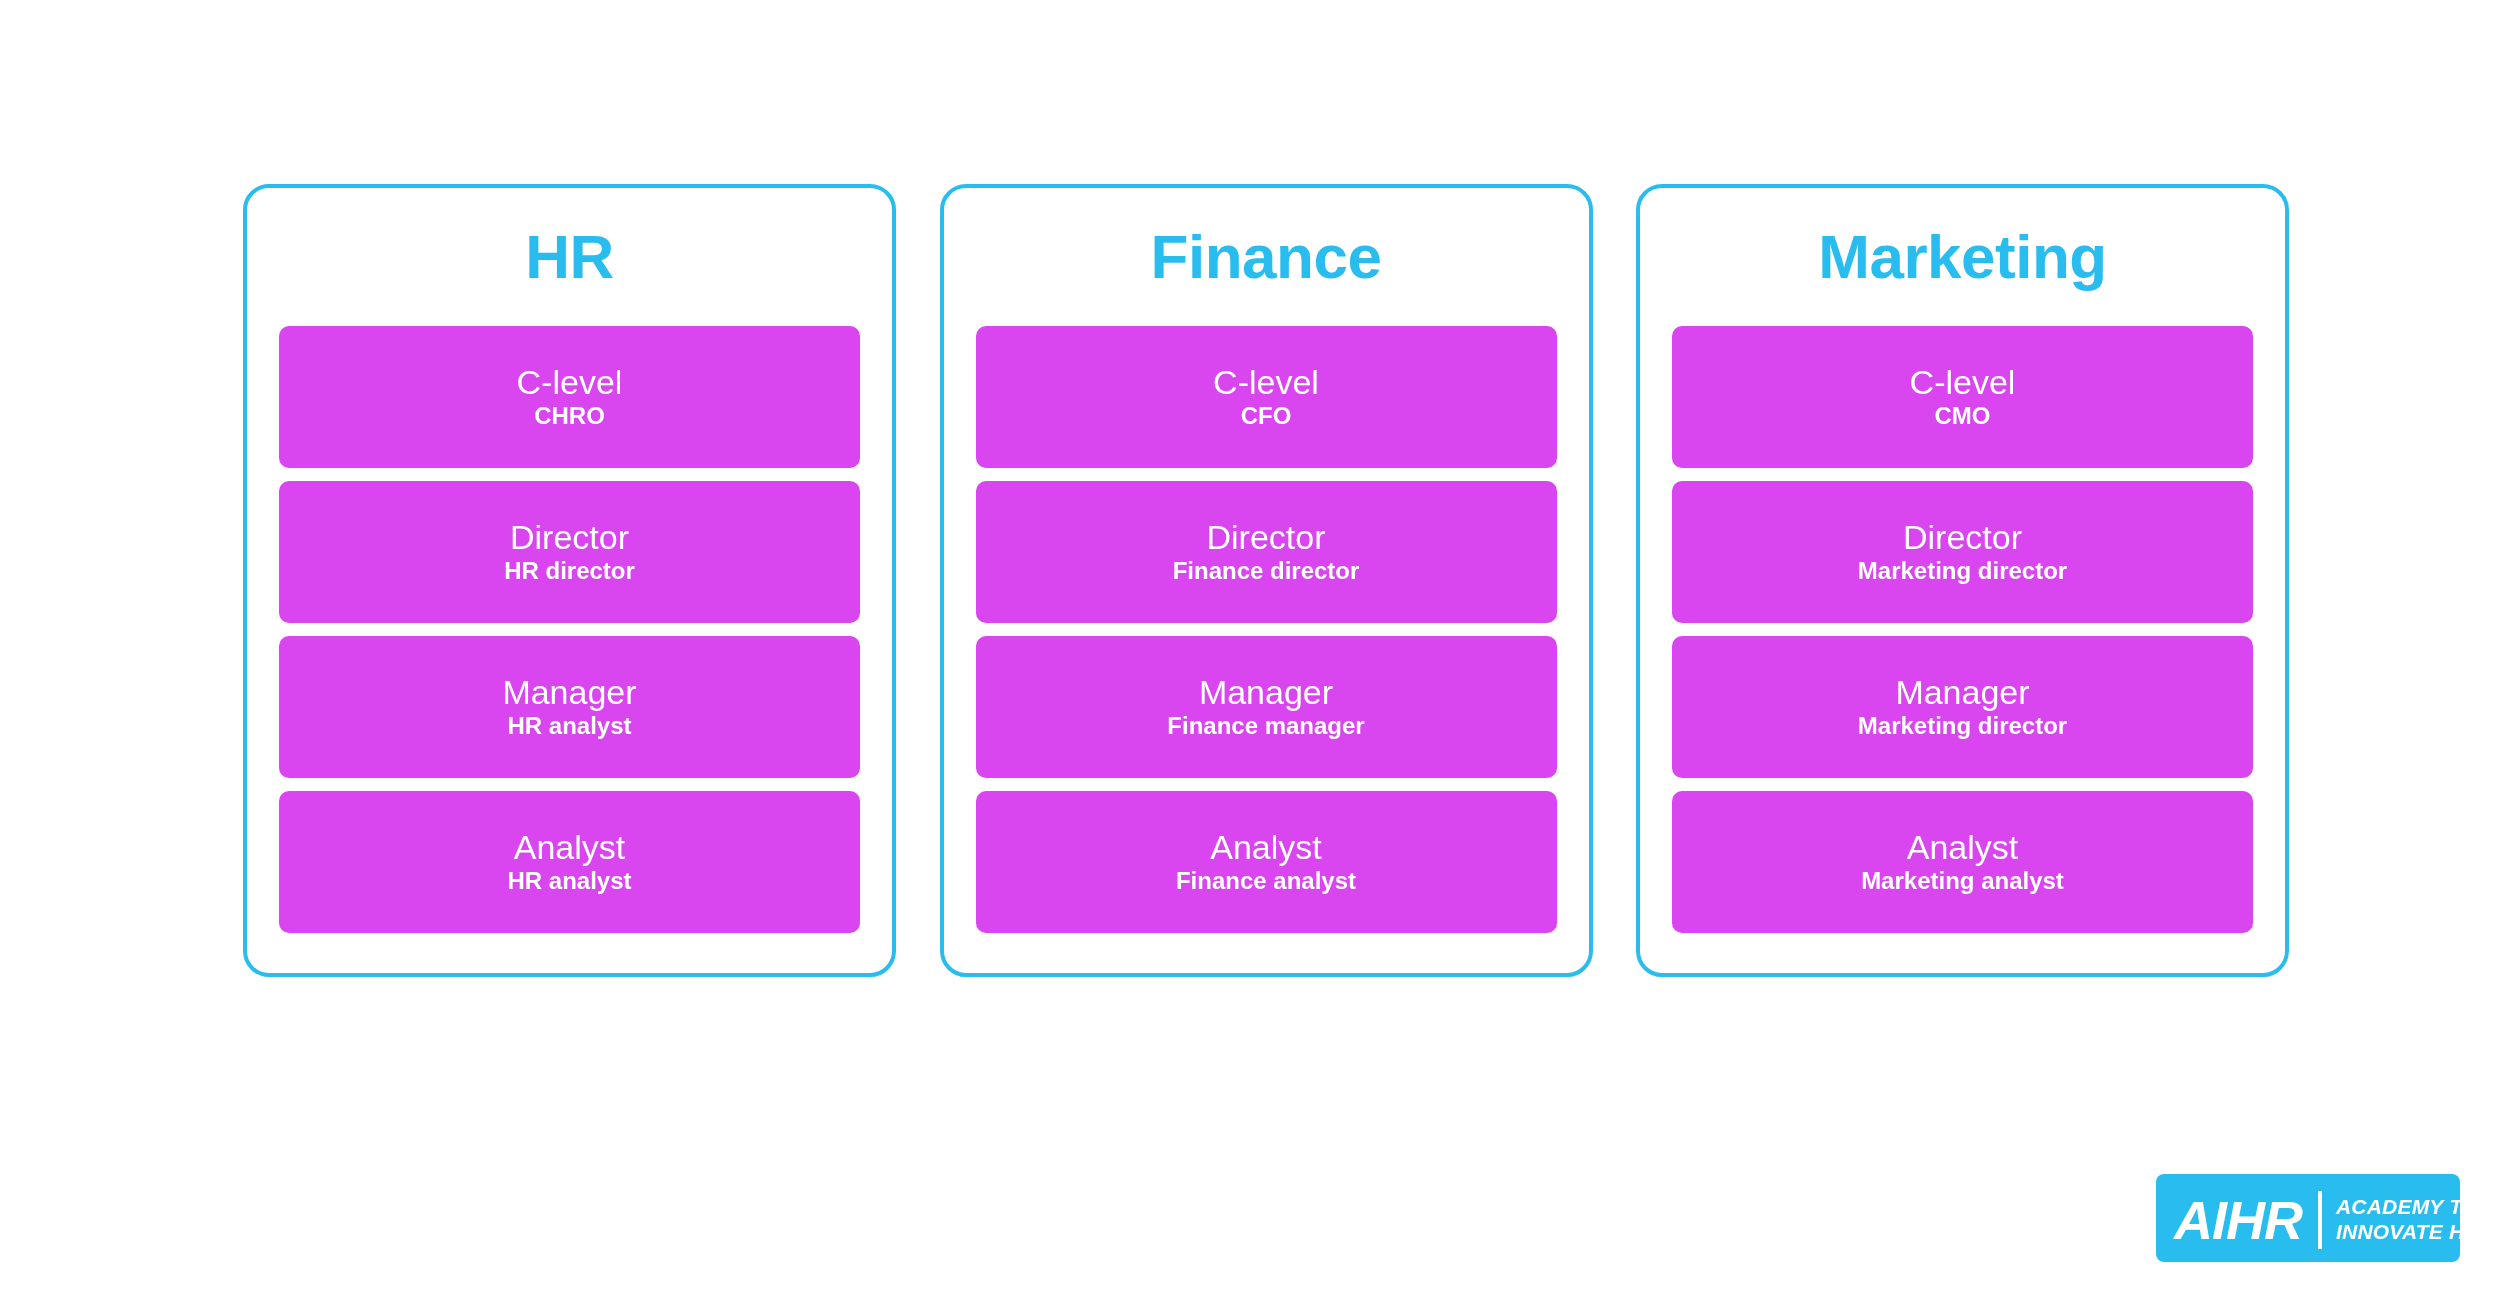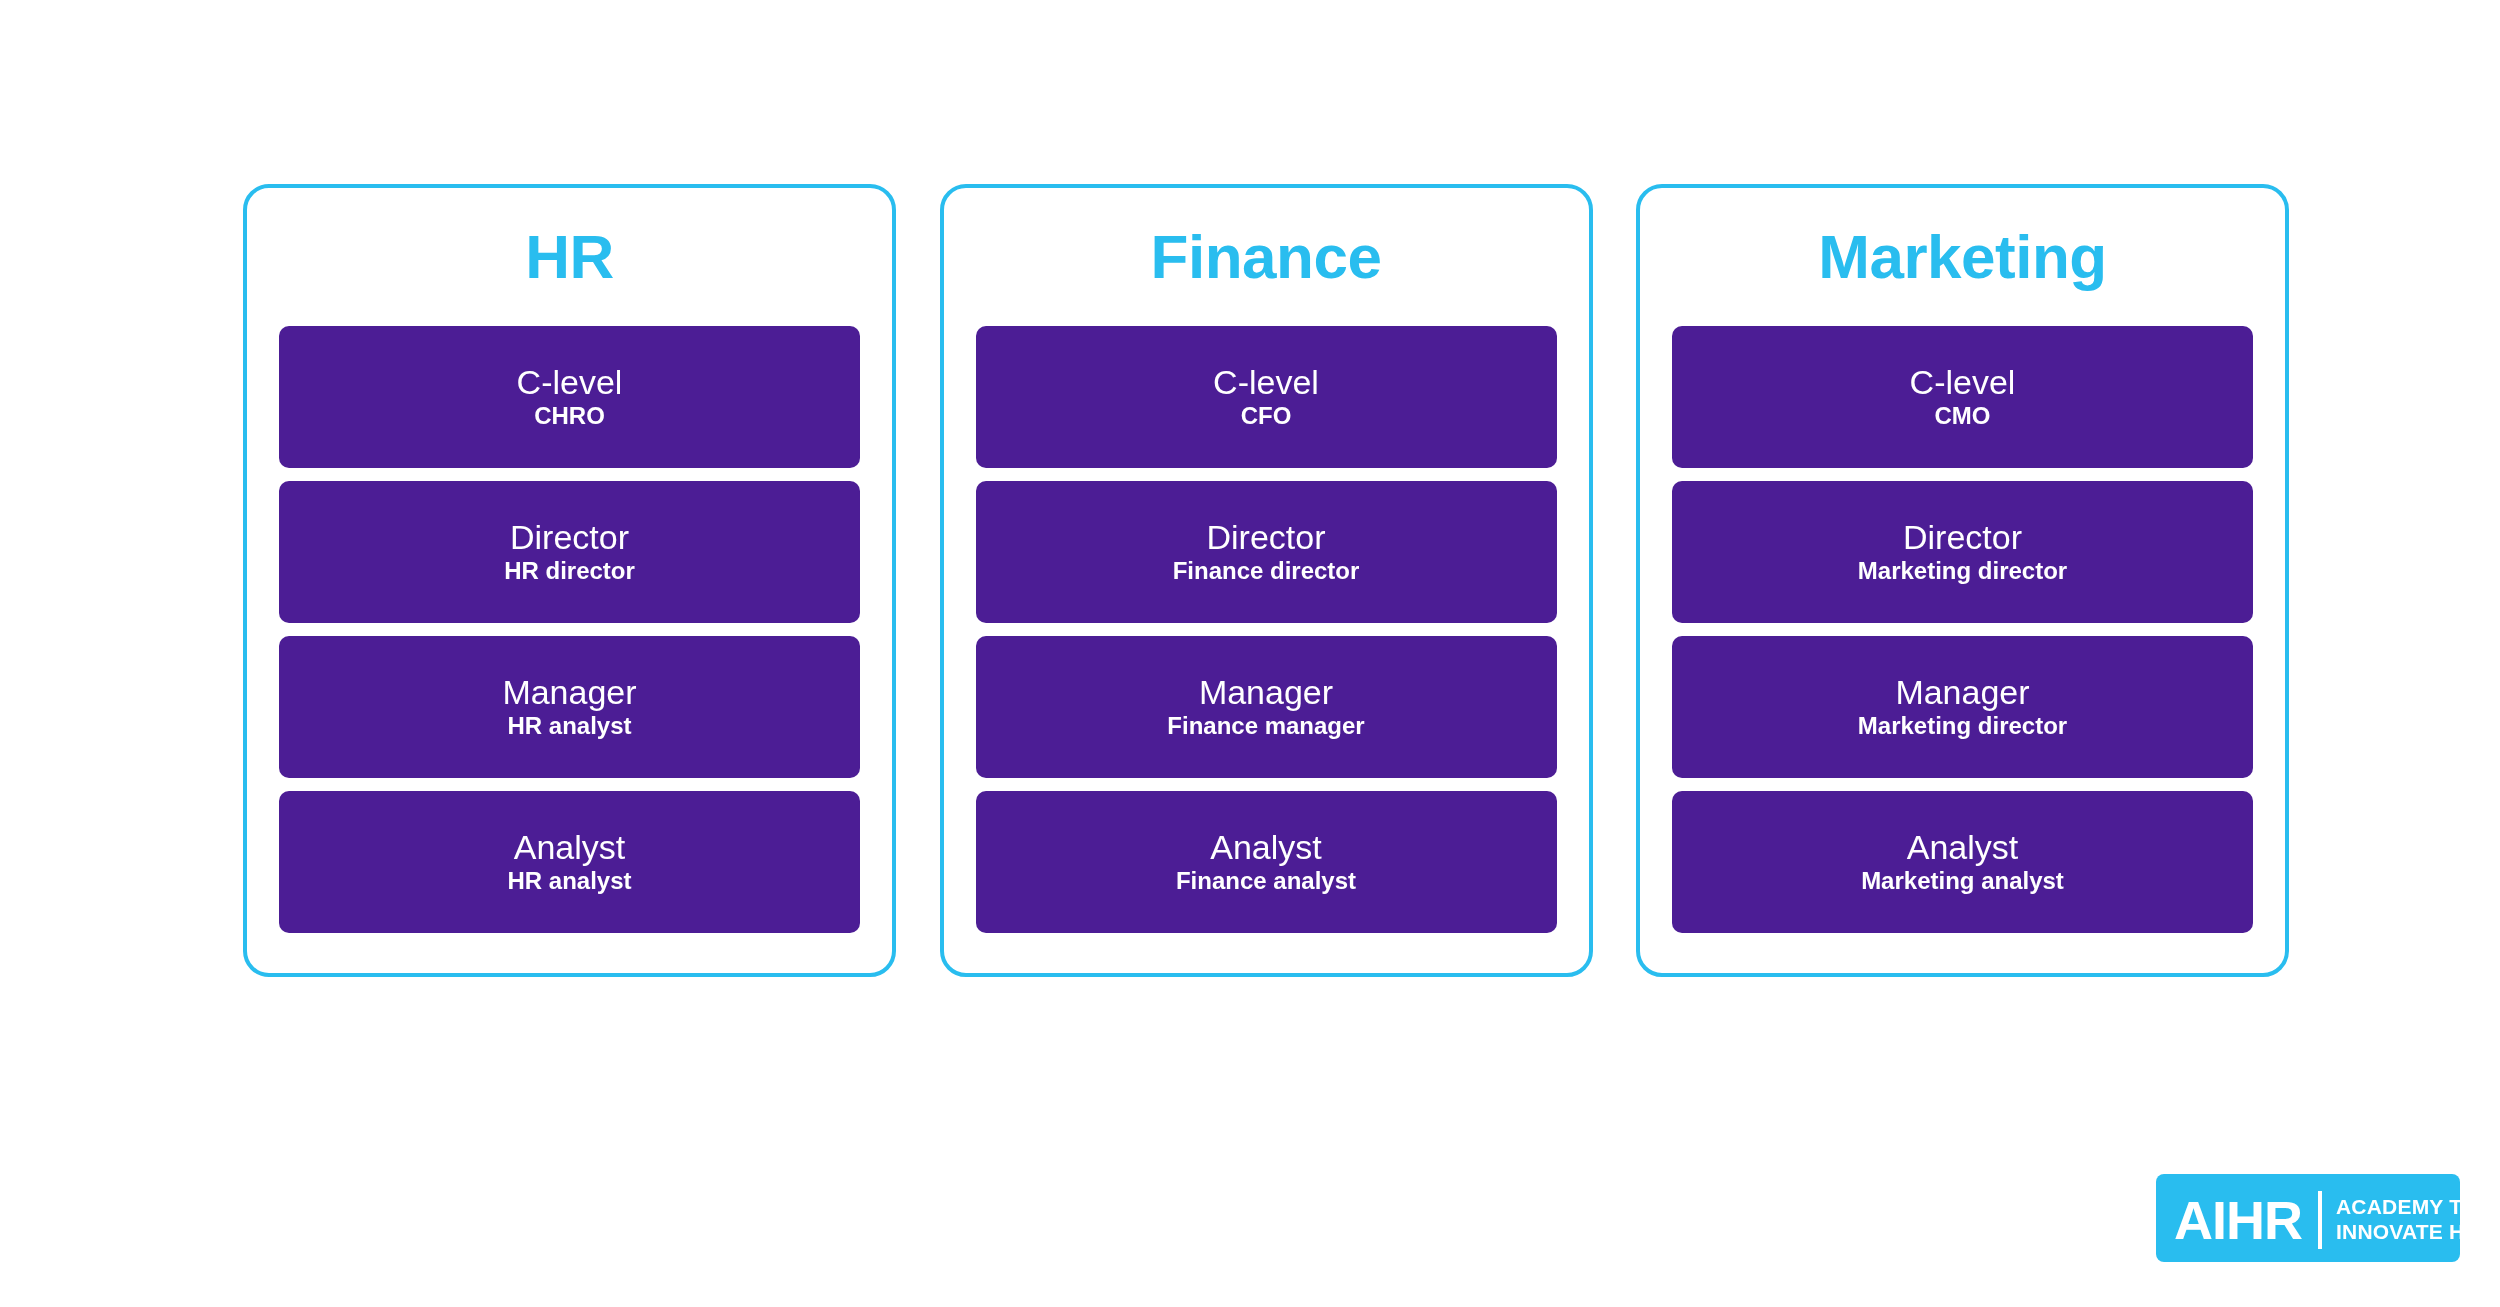--- a/index.html
+++ b/index.html
@@ -58,21 +58,21 @@
     white-space: nowrap;
   }
 
   .role-list {
     display: flex;
     flex-direction: column;
     gap: 13px;
   }
 
   .role-bar {
-    background: #4c1d95;
+    background: #d946ef;
     border-radius: 10px;
     height: 142px;
     display: flex;
     flex-direction: column;
     align-items: center;
     justify-content: center;
     color: #ffffff;
     padding: 0 10px;
     box-sizing: border-box;
   }
@@ -98,20 +98,21 @@
     top: 1174px;
     width: 304px;
     height: 88px;
     background: #29bdef;
     border-radius: 8px;
     display: flex;
     flex-direction: row;
     align-items: center;
     box-sizing: border-box;
     padding: 4px 14px 0 18px;
+    font-style: italic;
   }
   .brand-mark {
     color: #ffffff;
     font-size: 54px;
     font-weight: bold;
     letter-spacing: -1px;
     line-height: 1;
   }
   .brand-divider {
     width: 4px;

